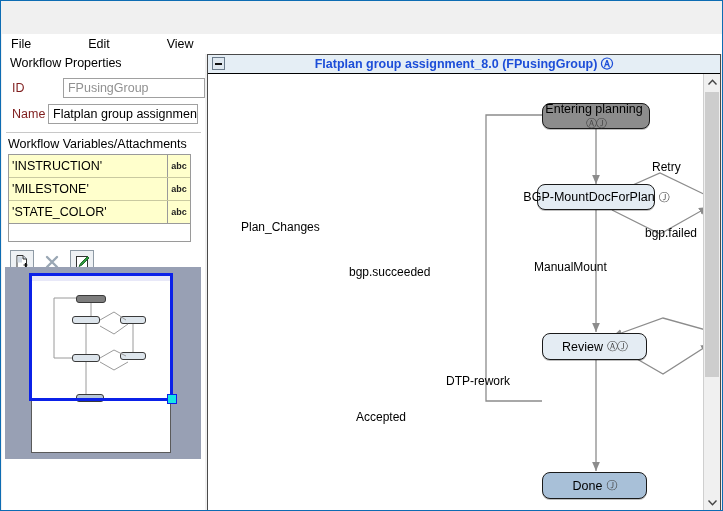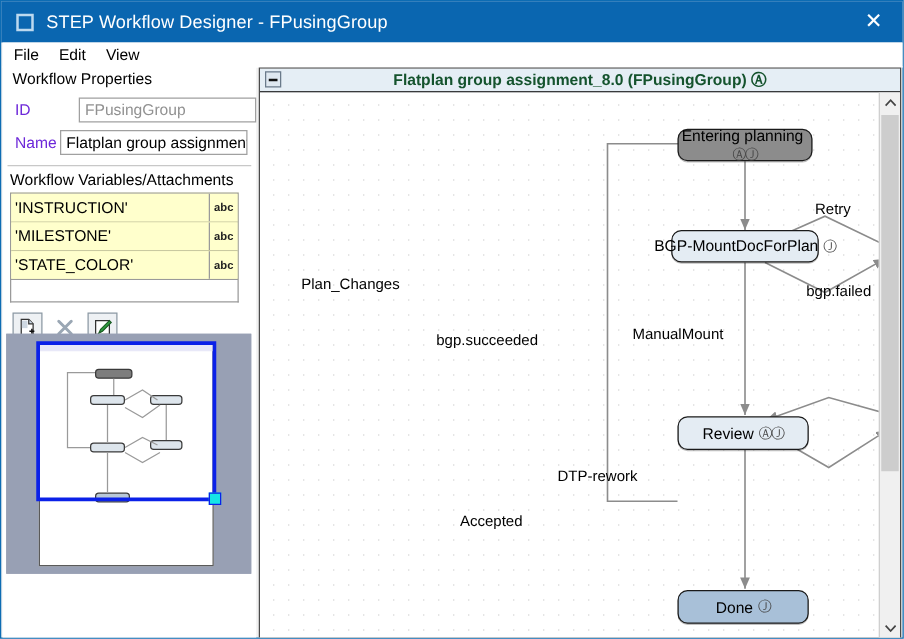--- a/index.html
+++ b/index.html
@@ -34,38 +34,39 @@
     position:absolute;right:0;top:0;width:46px;height:31px;
     display:flex;align-items:center;justify-content:center;
     color:#fff;font-size:17px;line-height:1;
   }
 
   
   .menubar{
     position:absolute;left:1px;top:33px;width:720px;height:19px;
     background:#ffffff;display:flex;align-items:center;
     border-bottom:1px solid #ffffff;
+    gap:41px;
   }
   .menu-item{
     font-size:12.5px;color:#000;padding:1px 7px;margin-left:2px;
   }
 
   
   .leftpanel{
     position:absolute;left:1px;top:52px;width:203px;height:457px;
     background:#ffffff;
     box-sizing:border-box;
   }
   .section-title{
     font-size:12.5px;color:#000;padding:3px 14px 2px 8px;
   }
   .divider{height:1px;background:#c8c8c8;margin:2px 4px 0 4px;}
 
   .field-row{display:flex;align-items:center;margin:6px 0 0 0;padding-left:10px;}
-  .field-label{font-size:12.5px;width:36px;color:#6d28d9;}
+  .field-label{font-size:12.5px;width:36px;color:#7f1d1d;}
   .field-input{
     height:20px;border:1px solid #a0a0a0;background:#fff;
     font-size:12.5px;display:flex;align-items:center;padding:0 4px;
     box-sizing:border-box;width:150px;overflow:hidden;white-space:nowrap;
   }
   .field-input.readonly{color:#919191;margin-left:17px;}
   .field-input.normal{color:#000;}
 
   .vars-header{font-size:12.5px;padding:4px 0 3px 6px;color:#000;}
   .vars-table{
@@ -130,21 +131,21 @@
     position:relative;height:18px;background:#e5eef5;
     border-bottom:1px solid #000;
     display:flex;align-items:center;justify-content:center;
   }
   .collapse-box{
     position:absolute;left:4px;top:2px;width:13px;height:13px;
     border:1px solid #6a7a8a;background:#dfe8f0;box-sizing:border-box;
     display:flex;align-items:center;justify-content:center;
   }
   .collapse-box i{display:block;width:7px;height:2px;background:#111;}
-  .canvas-title{font-size:12.5px;font-weight:bold;color:#14532d;white-space:nowrap;}
+  .canvas-title{font-size:12.5px;font-weight:bold;color:#1d4ed8;white-space:nowrap;}
   .canvas-body{
     position:relative;width:100%;height:436px;overflow:hidden;
     background-color:#ffffff;
     background-image:radial-gradient(#b9b9b9 0.6px, transparent 0.7px);
     background-size:12px 12px;background-position:5px 4px;
   }
   .canvas-scroll{
     position:absolute;right:0;top:0;width:16px;height:436px;
     background:#f0f0f0;border-left:1px solid #cfcfcf;
   }
@@ -174,25 +175,20 @@
     position:absolute;font-size:12px;color:#000;white-space:nowrap;
     background:transparent;
   }
   svg.edges{position:absolute;left:0;top:0;width:498px;height:436px;}
 </style>
 </head>
 <body>
 
 <div id="app">
 
-  <div class="titlebar">
-    <span class="title-icon"></span>
-    <span class="title-text">STEP Workflow Designer - FPusingGroup</span>
-    <span class="close-btn">✕</span>
-  </div>
 
   <div class="menubar">
     <span class="menu-item">File</span>
     <span class="menu-item">Edit</span>
     <span class="menu-item">View</span>
   </div>
 
   <div class="leftpanel">
 
     <div class="section-title">Workflow Properties</div>
@@ -343,24 +339,24 @@
       </div>
 
       <div class="node done" style="left:334px;top:398px;width:105px;height:27px;">
         <span class="nlabel">Done</span>
         <span class="nicons">Ⓙ</span>
       </div>
 
       <span class="edge-label" style="left:444px;top:86px;">Retry</span>
       <span class="edge-label" style="left:33px;top:146px;">Plan_Changes</span>
       <span class="edge-label" style="left:437px;top:152px;">bgp.failed</span>
-      <span class="edge-label" style="left:298px;top:186px;">ManualMount</span>
+      <span class="edge-label" style="left:326px;top:186px;">ManualMount</span>
       <span class="edge-label" style="left:141px;top:191px;">bgp.succeeded</span>
       <span class="edge-label" style="left:238px;top:300px;text-align:right;">DTP-rework</span>
-      <span class="edge-label" style="left:160px;top:336px;">Accepted</span>
+      <span class="edge-label" style="left:148px;top:336px;">Accepted</span>
 
       <div class="canvas-scroll">
         <div class="sb-arrow">
           <svg width="9" height="7" viewBox="0 0 9 7">
               <path d="M0.5 5.5 L4.5 1.2 L8.5 5.5" stroke="#444" stroke-width="1.4" fill="none"></path>
             </svg>
         </div>
         <div class="sb-thumb"></div>
         <div class="sb-arrow bot">
           <svg width="9" height="7" viewBox="0 0 9 7">

